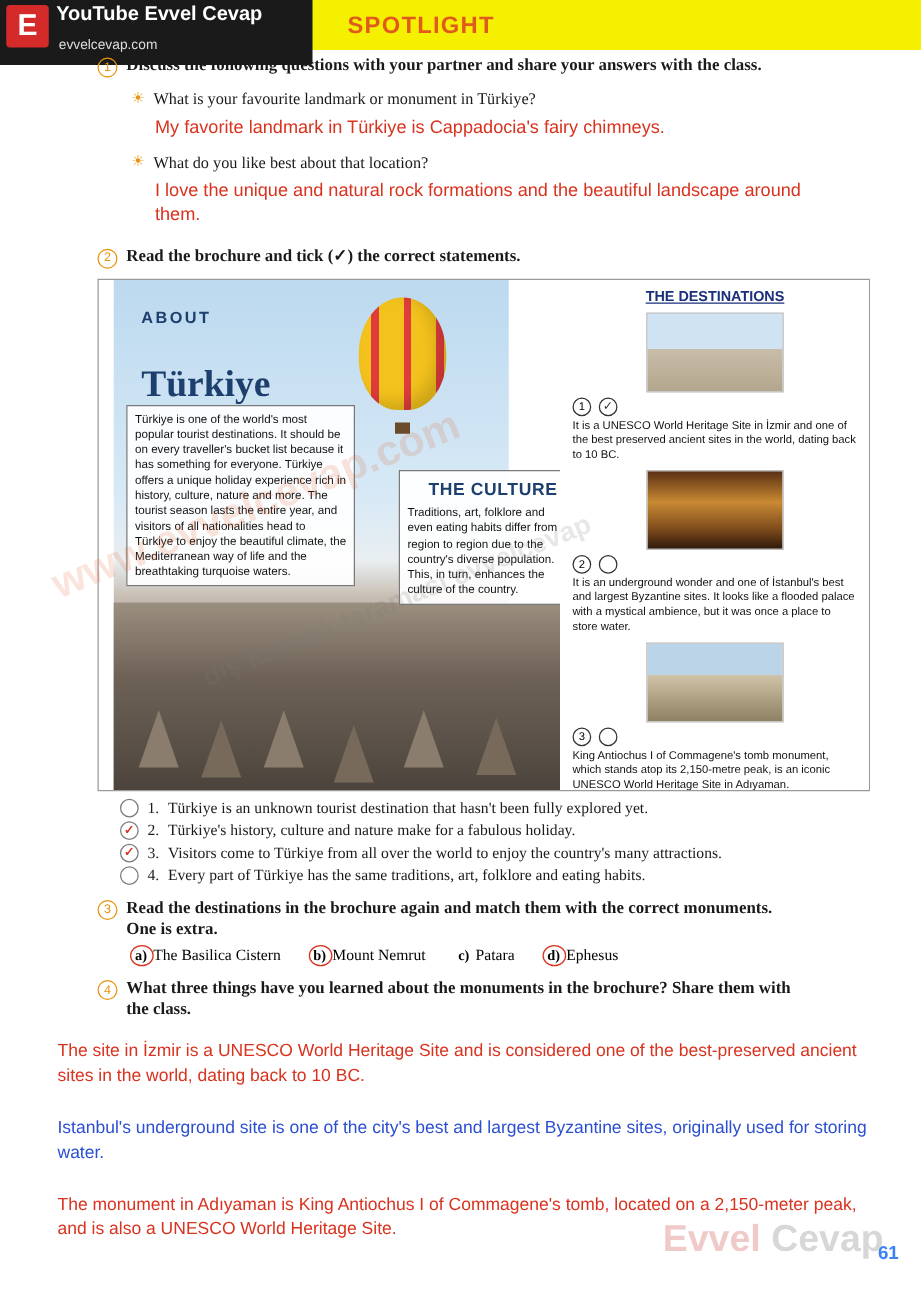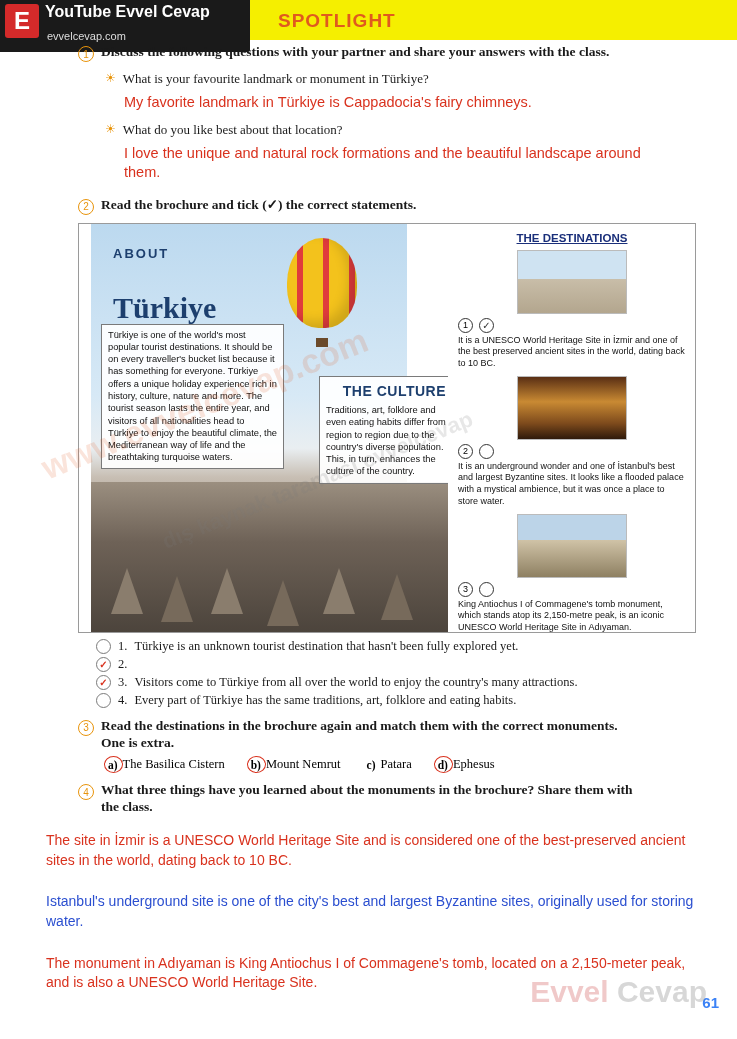--- a/index.html
+++ b/index.html
@@ -433,20 +433,21 @@
 
   <div class="stmt-list">
     <div class="stmt">
       <span class="stmt-circle"></span>
       <span>1.</span>
       <span>Türkiye is an unknown tourist destination that hasn't been fully explored yet.</span>
     </div>
     <div class="stmt">
       <span class="stmt-circle">✓</span>
       <span>2.</span>
+      <span>Türkiye's history, culture and nature make for a fabulous holiday.</span>
     </div>
     <div class="stmt">
       <span class="stmt-circle">✓</span>
       <span>3.</span>
       <span>Visitors come to Türkiye from all over the world to enjoy the country's many attractions.</span>
     </div>
     <div class="stmt">
       <span class="stmt-circle"></span>
       <span>4.</span>
       <span>Every part of Türkiye has the same traditions, art, folklore and eating habits.</span>

